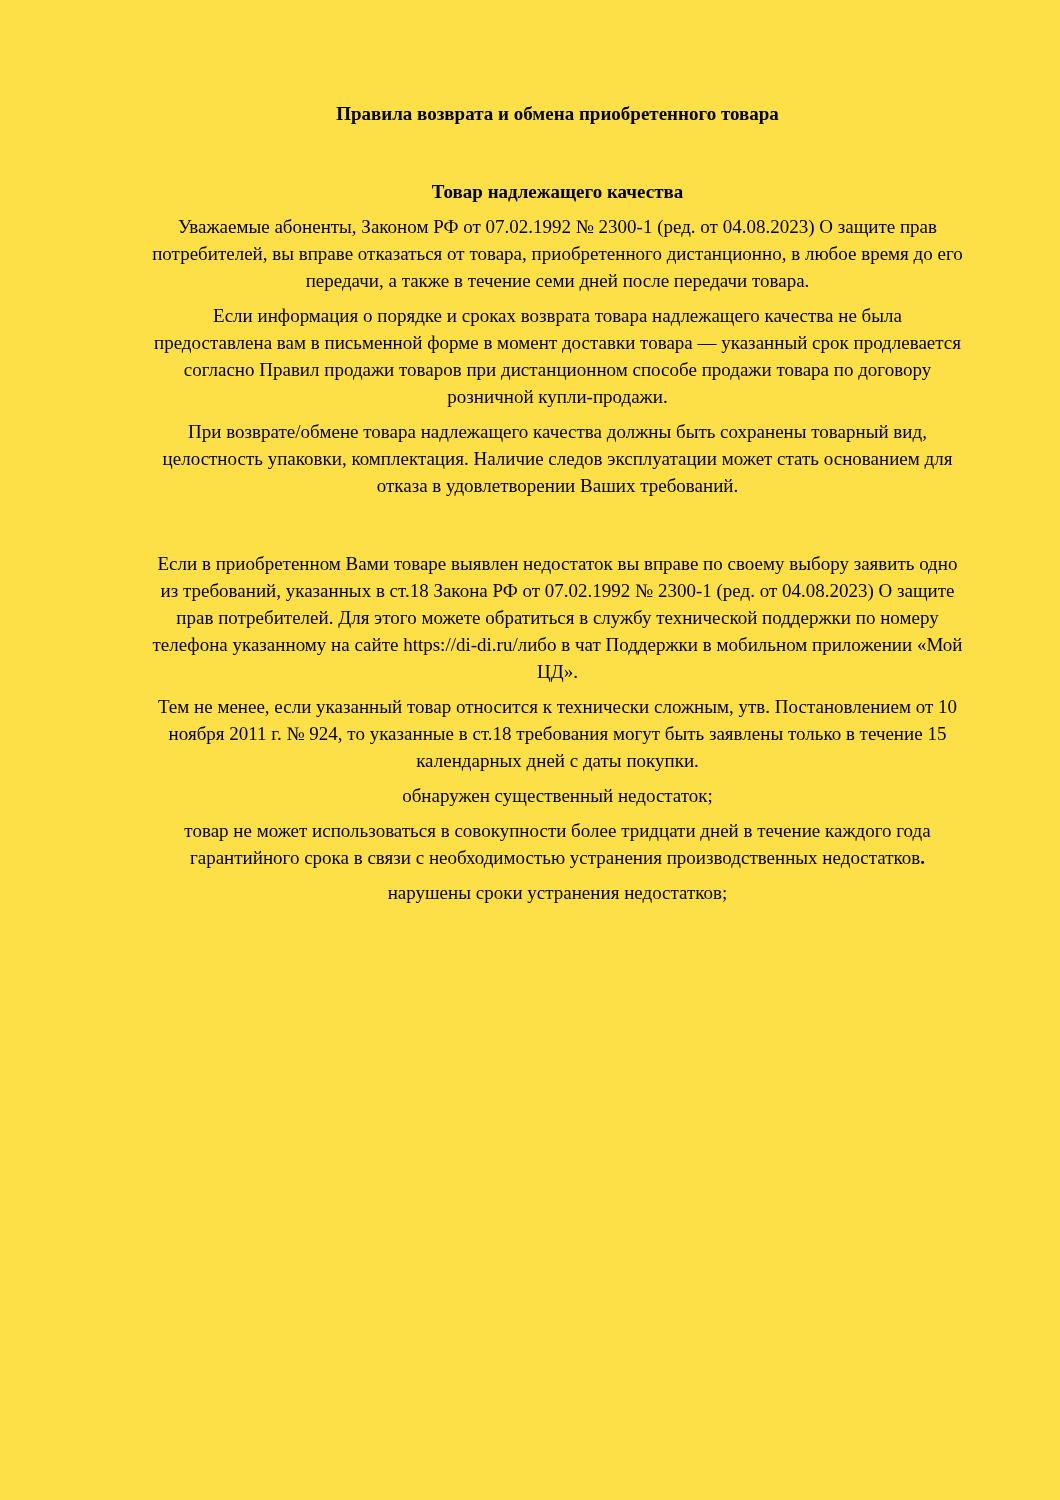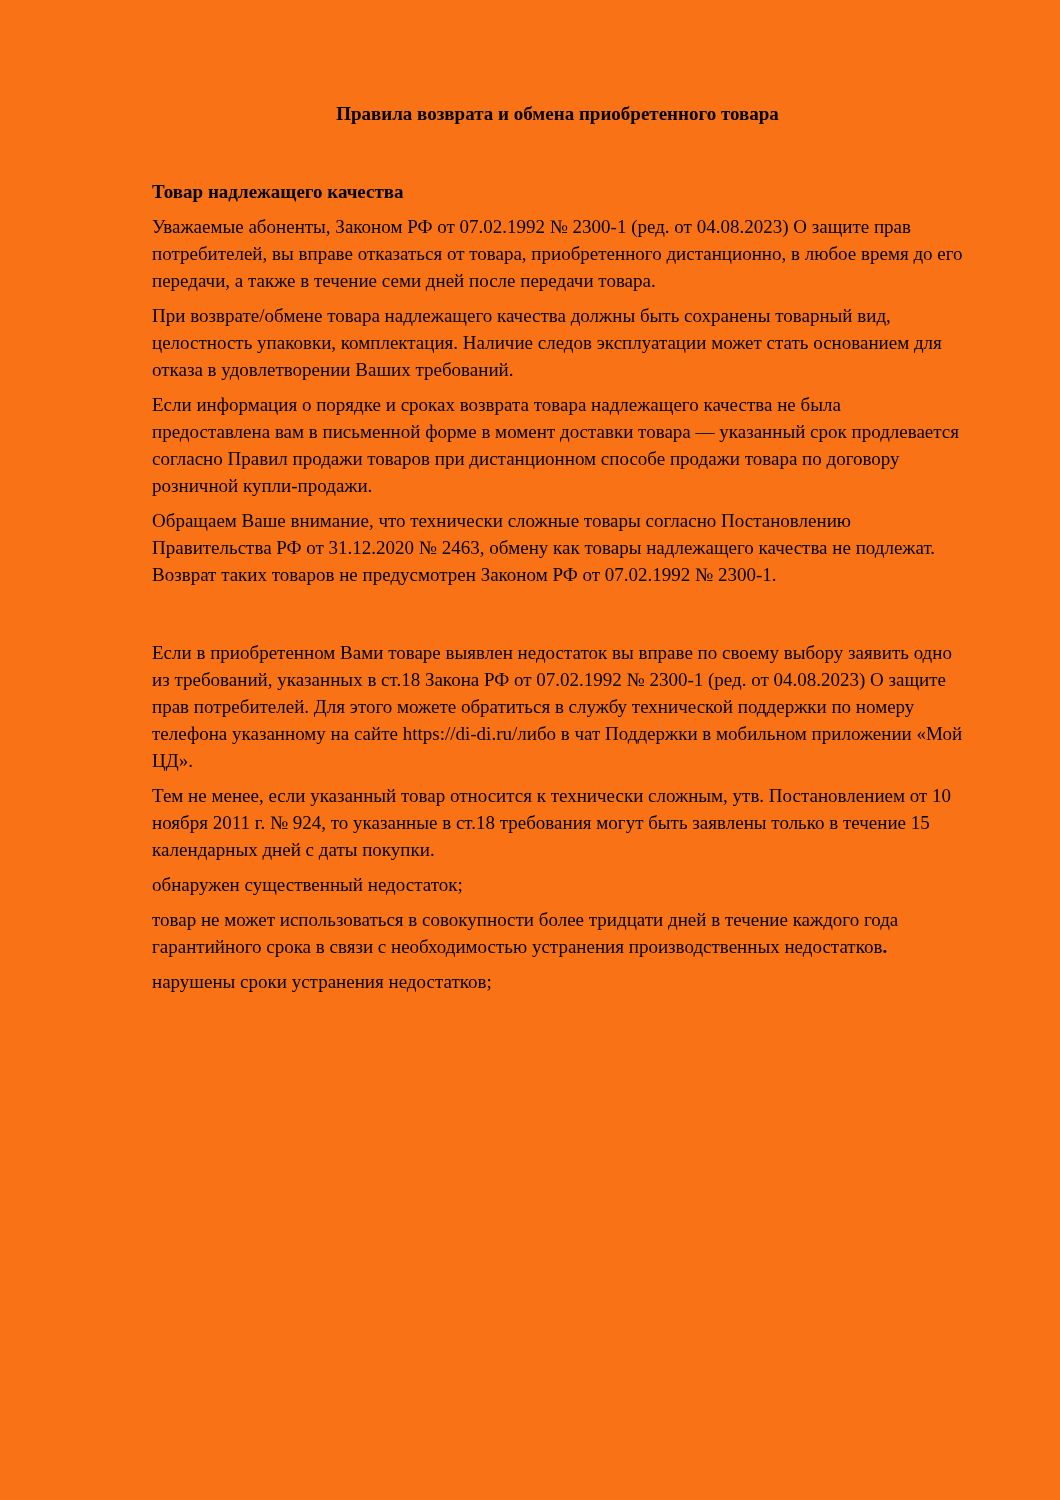--- a/index.html
+++ b/index.html
@@ -14,21 +14,21 @@
     font-size: 19px;
     line-height: 27px;
     color: #000000;
     -webkit-font-smoothing: antialiased;
   }
   .page {
     box-sizing: border-box;
     width: 1060px;
     height: 1500px;
     padding: 100px 97px 0 152px;
-    background: #f97316;
+    background: #fde047;
     overflow: hidden;
   }
   .doc-title {
     margin: 0 0 8px 0;
     font-weight: bold;
     text-align: center;
   }
   .blank-line {
     height: 35px;
     margin: 0 0 8px 0;
@@ -36,37 +36,36 @@
   .section-heading {
     margin: 0 0 8px 0;
     font-weight: bold;
   }
   .body-paragraph {
     margin: 6px 0 8px 0;
   }
   .closing-period {
     font-weight: bold;
   }
-  section { margin: 0; padding: 0; }
+  section { margin: 0; padding: 0; text-align: center; }
 </style>
 </head>
 <body>
 
 <div class="page">
 
   <p class="doc-title">Правила возврата и обмена приобретенного товара</p>
 
   <div class="blank-line"></div>
 
   <section>
     <p class="section-heading">Товар надлежащего качества</p>
     <p class="body-paragraph">Уважаемые абоненты, Законом РФ от 07.02.1992 № 2300-1 (ред. от 04.08.2023) О защите прав потребителей, вы вправе отказаться от товара, приобретенного дистанционно, в любое время до его передачи, а также в течение семи дней после передачи товара.</p>
+    <p class="body-paragraph">Если информация о порядке и сроках возврата товара надлежащего качества не была предоставлена вам в письменной форме в момент доставки товара — указанный срок продлевается согласно Правил продажи товаров при дистанционном способе продажи товара по договору розничной купли-продажи.</p>
     <p class="body-paragraph">При возврате/обмене товара надлежащего качества должны быть сохранены товарный вид, целостность упаковки, комплектация. Наличие следов эксплуатации может стать основанием для отказа в удовлетворении Ваших требований.</p>
-    <p class="body-paragraph">Если информация о порядке и сроках возврата товара надлежащего качества не была предоставлена вам в письменной форме в момент доставки товара — указанный срок продлевается согласно Правил продажи товаров при дистанционном способе продажи товара по договору розничной купли-продажи.</p>
-    <p class="body-paragraph">Обращаем Ваше внимание, что технически сложные товары согласно Постановлению Правительства РФ от 31.12.2020 № 2463, обмену как товары надлежащего качества не подлежат. Возврат таких товаров не предусмотрен Законом РФ от 07.02.1992 № 2300-1.</p>
   </section>
 
   <div class="blank-line"></div>
 
   <section>
     <p class="body-paragraph">Если в приобретенном Вами товаре выявлен недостаток вы вправе по своему выбору заявить одно из требований, указанных в ст.18 Закона РФ от 07.02.1992 № 2300-1 (ред. от 04.08.2023) О защите прав потребителей. Для этого можете обратиться в службу технической поддержки по номеру телефона указанному на сайте https://di-di.ru/либо в чат Поддержки в мобильном приложении «Мой ЦД».</p>
     <p class="body-paragraph">Тем не менее, если указанный товар относится к технически сложным, утв. Постановлением от 10 ноября 2011 г. № 924, то указанные в ст.18 требования могут быть заявлены только в течение 15 календарных дней с даты покупки.</p>
     <p class="body-paragraph">обнаружен существенный недостаток;</p>
     <p class="body-paragraph"><span>товар не может использоваться в совокупности более тридцати дней в течение каждого года гарантийного срока в связи с необходимостью устранения производственных недостатков</span><span class="closing-period">.</span></p>
     <p class="body-paragraph">нарушены сроки устранения недостатков;</p>

